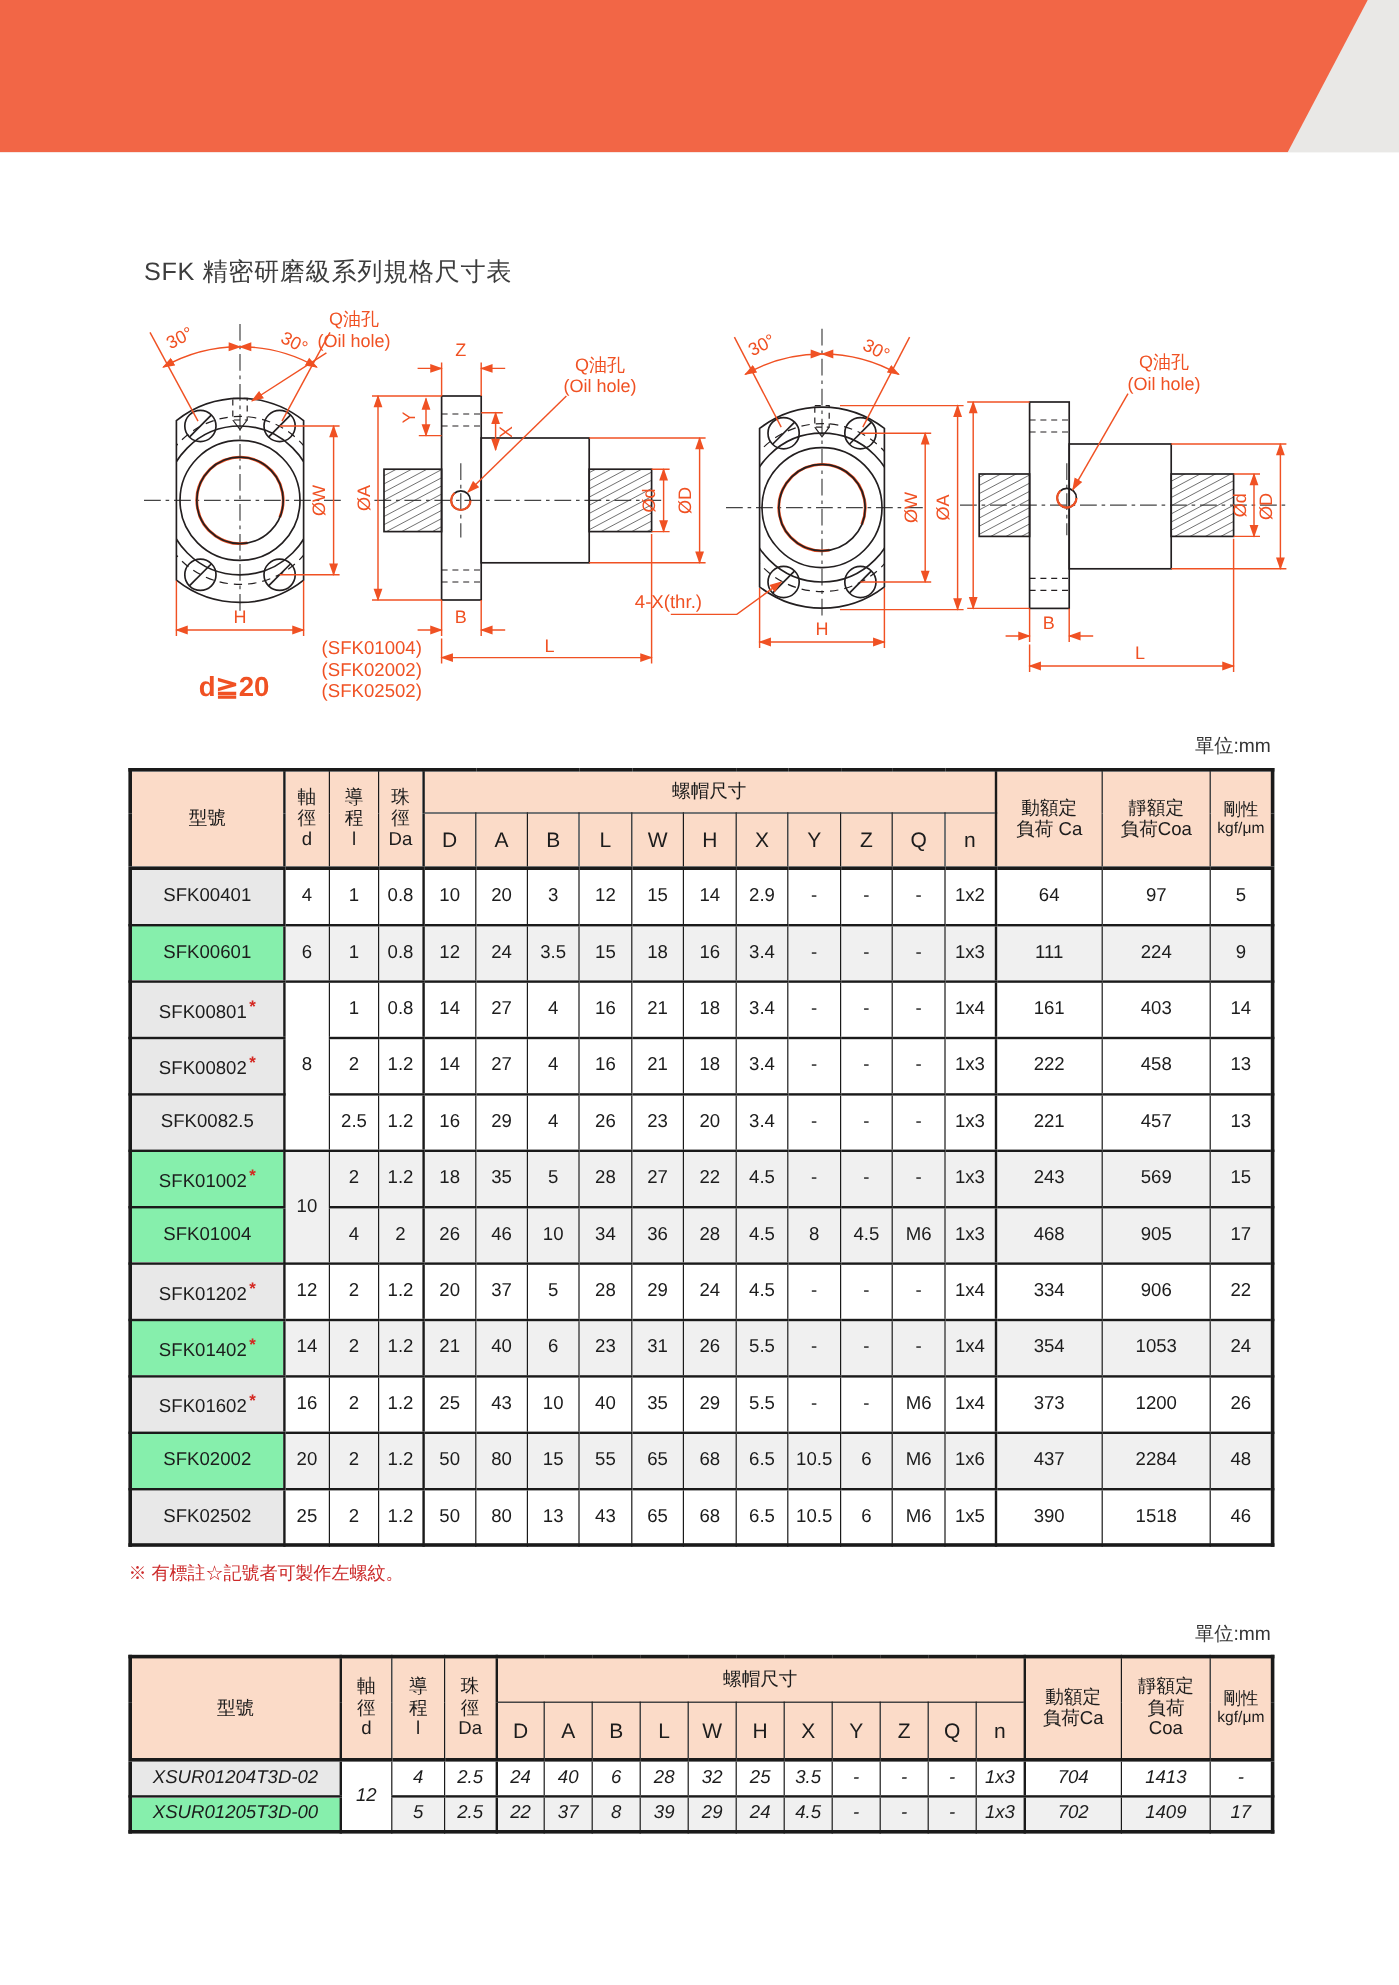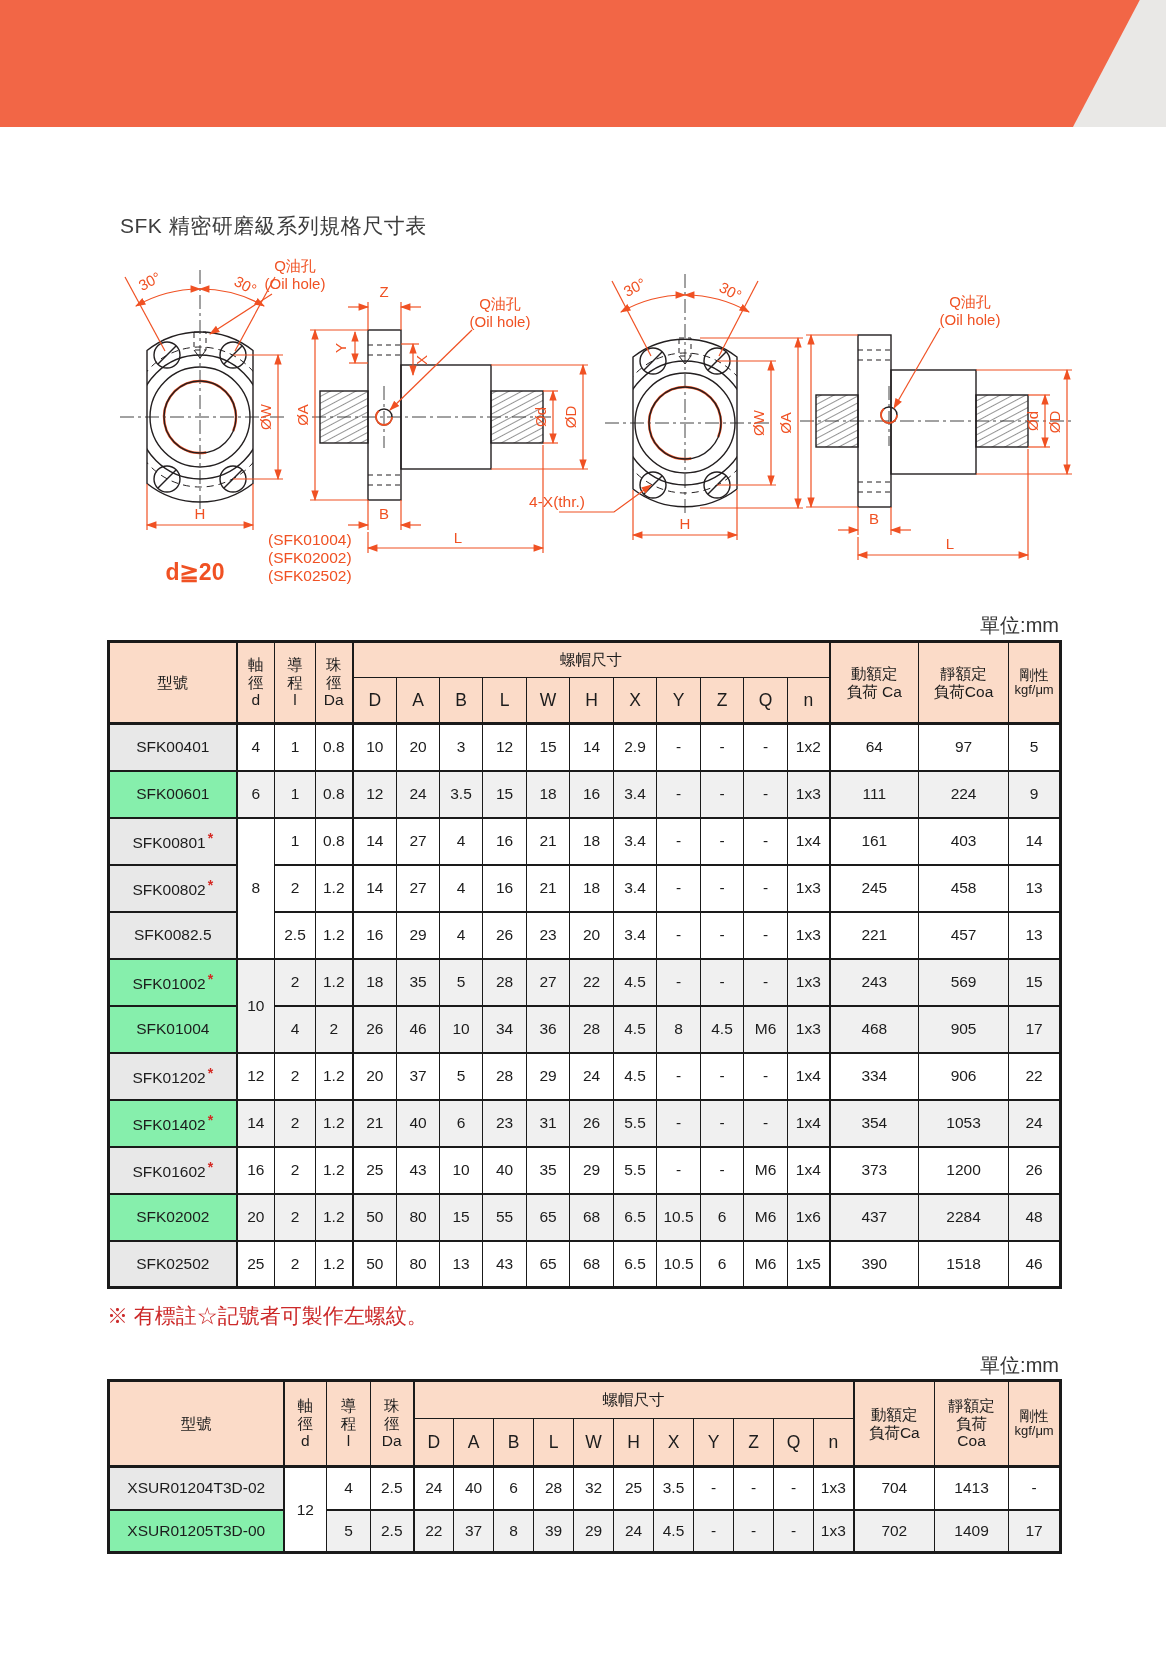--- a/index.html
+++ b/index.html
@@ -7,45 +7,45 @@
         font-family:"Liberation Sans",sans-serif;color:#222;}
   
   #banner{position:absolute;left:0;top:0;width:1166px;height:127px;background:#e9e8e6;}
   #banner .orange{position:absolute;inset:0;background:#f26646;
         clip-path:polygon(0 0,97.75% 0,92.02% 100%,0 100%);}
   
   #title{position:absolute;left:120px;top:212px;font-size:21px;color:#3d3d3d;letter-spacing:.5px;}
   
   #drawing{position:absolute;left:100px;top:248px;}
   
-  .unit{position:absolute;left:107px;width:952px;text-align:right;font-size:20px;color:#333;}
+  .unit{position:absolute;left:107px;width:952px;text-align:right;font-size:16px;color:#333;}
   #unit1{top:612px;} #unit2{top:1352px;}
   
   table.spec{border-collapse:collapse;table-layout:fixed;width:952px;position:absolute;left:107px;
         background:#fff;color:#1c1c1c;}
   #table1{top:640px;} #table2{top:1379px;}
   table.spec{border:3px solid #1a1a1a;}
   table.spec th,table.spec td{border:1px solid #1a1a1a;text-align:center;padding:0;overflow:hidden;
         font-weight:normal;}
   table.spec td{border-top-width:2px;border-bottom-width:2px;font-size:15.5px;}
   table.spec thead th{background:#fbdbc8;font-size:15.5px;line-height:1.15;}
   table.spec thead tr.letters th{font-size:17.5px;}
   table.spec tbody tr{height:47px;}
-  #table2 tbody tr{height:43px;}
+  #table2 tbody tr{height:30px;font-style:italic;}
   table.spec tbody tr:first-child td{border-top-width:3px;text-align:center;}
   td.model{text-align:left;padding-left:9px;background:#e8e8e8;font-size:15px;border-right-width:2px;}
   tr.shaded td{background:#f0f0f0;}
   tr.shaded td.model{background:#86efac;}
   .bL{border-left-width:2px !important;}
   .star{color:#d42822;font-weight:bold;font-size:14px;vertical-align:5px;margin-left:2px;}
   th .ln{display:block;}
   th.small15{font-size:15px;}
   th.rig div{font-size:14.5px;} th.rig div.u{font-size:13px;}
   
-  #footnote{position:absolute;left:107px;top:1302px;font-size:21px;color:#cc2a2a;}
+  #footnote{position:absolute;left:107px;top:1302px;font-size:15px;color:#cc2a2a;}
 </style>
 </head>
 <body>
 
 <div id="page">
 
   <div id="banner">
     <div class="orange"></div>
   </div>
 
@@ -420,21 +420,21 @@
           <td>27</td>
           <td>4</td>
           <td>16</td>
           <td>21</td>
           <td>18</td>
           <td>3.4</td>
           <td>-</td>
           <td>-</td>
           <td>-</td>
           <td>1x3</td>
-          <td class="bL">245</td>
+          <td class="bL">222</td>
           <td>458</td>
           <td>13</td>
         </tr>
         <tr>
           <td class="model"><span>SFK0082.5</span></td>
           <td>2.5</td>
           <td>1.2</td>
           <td class="bL">16</td>
           <td>29</td>
           <td>4</td>

